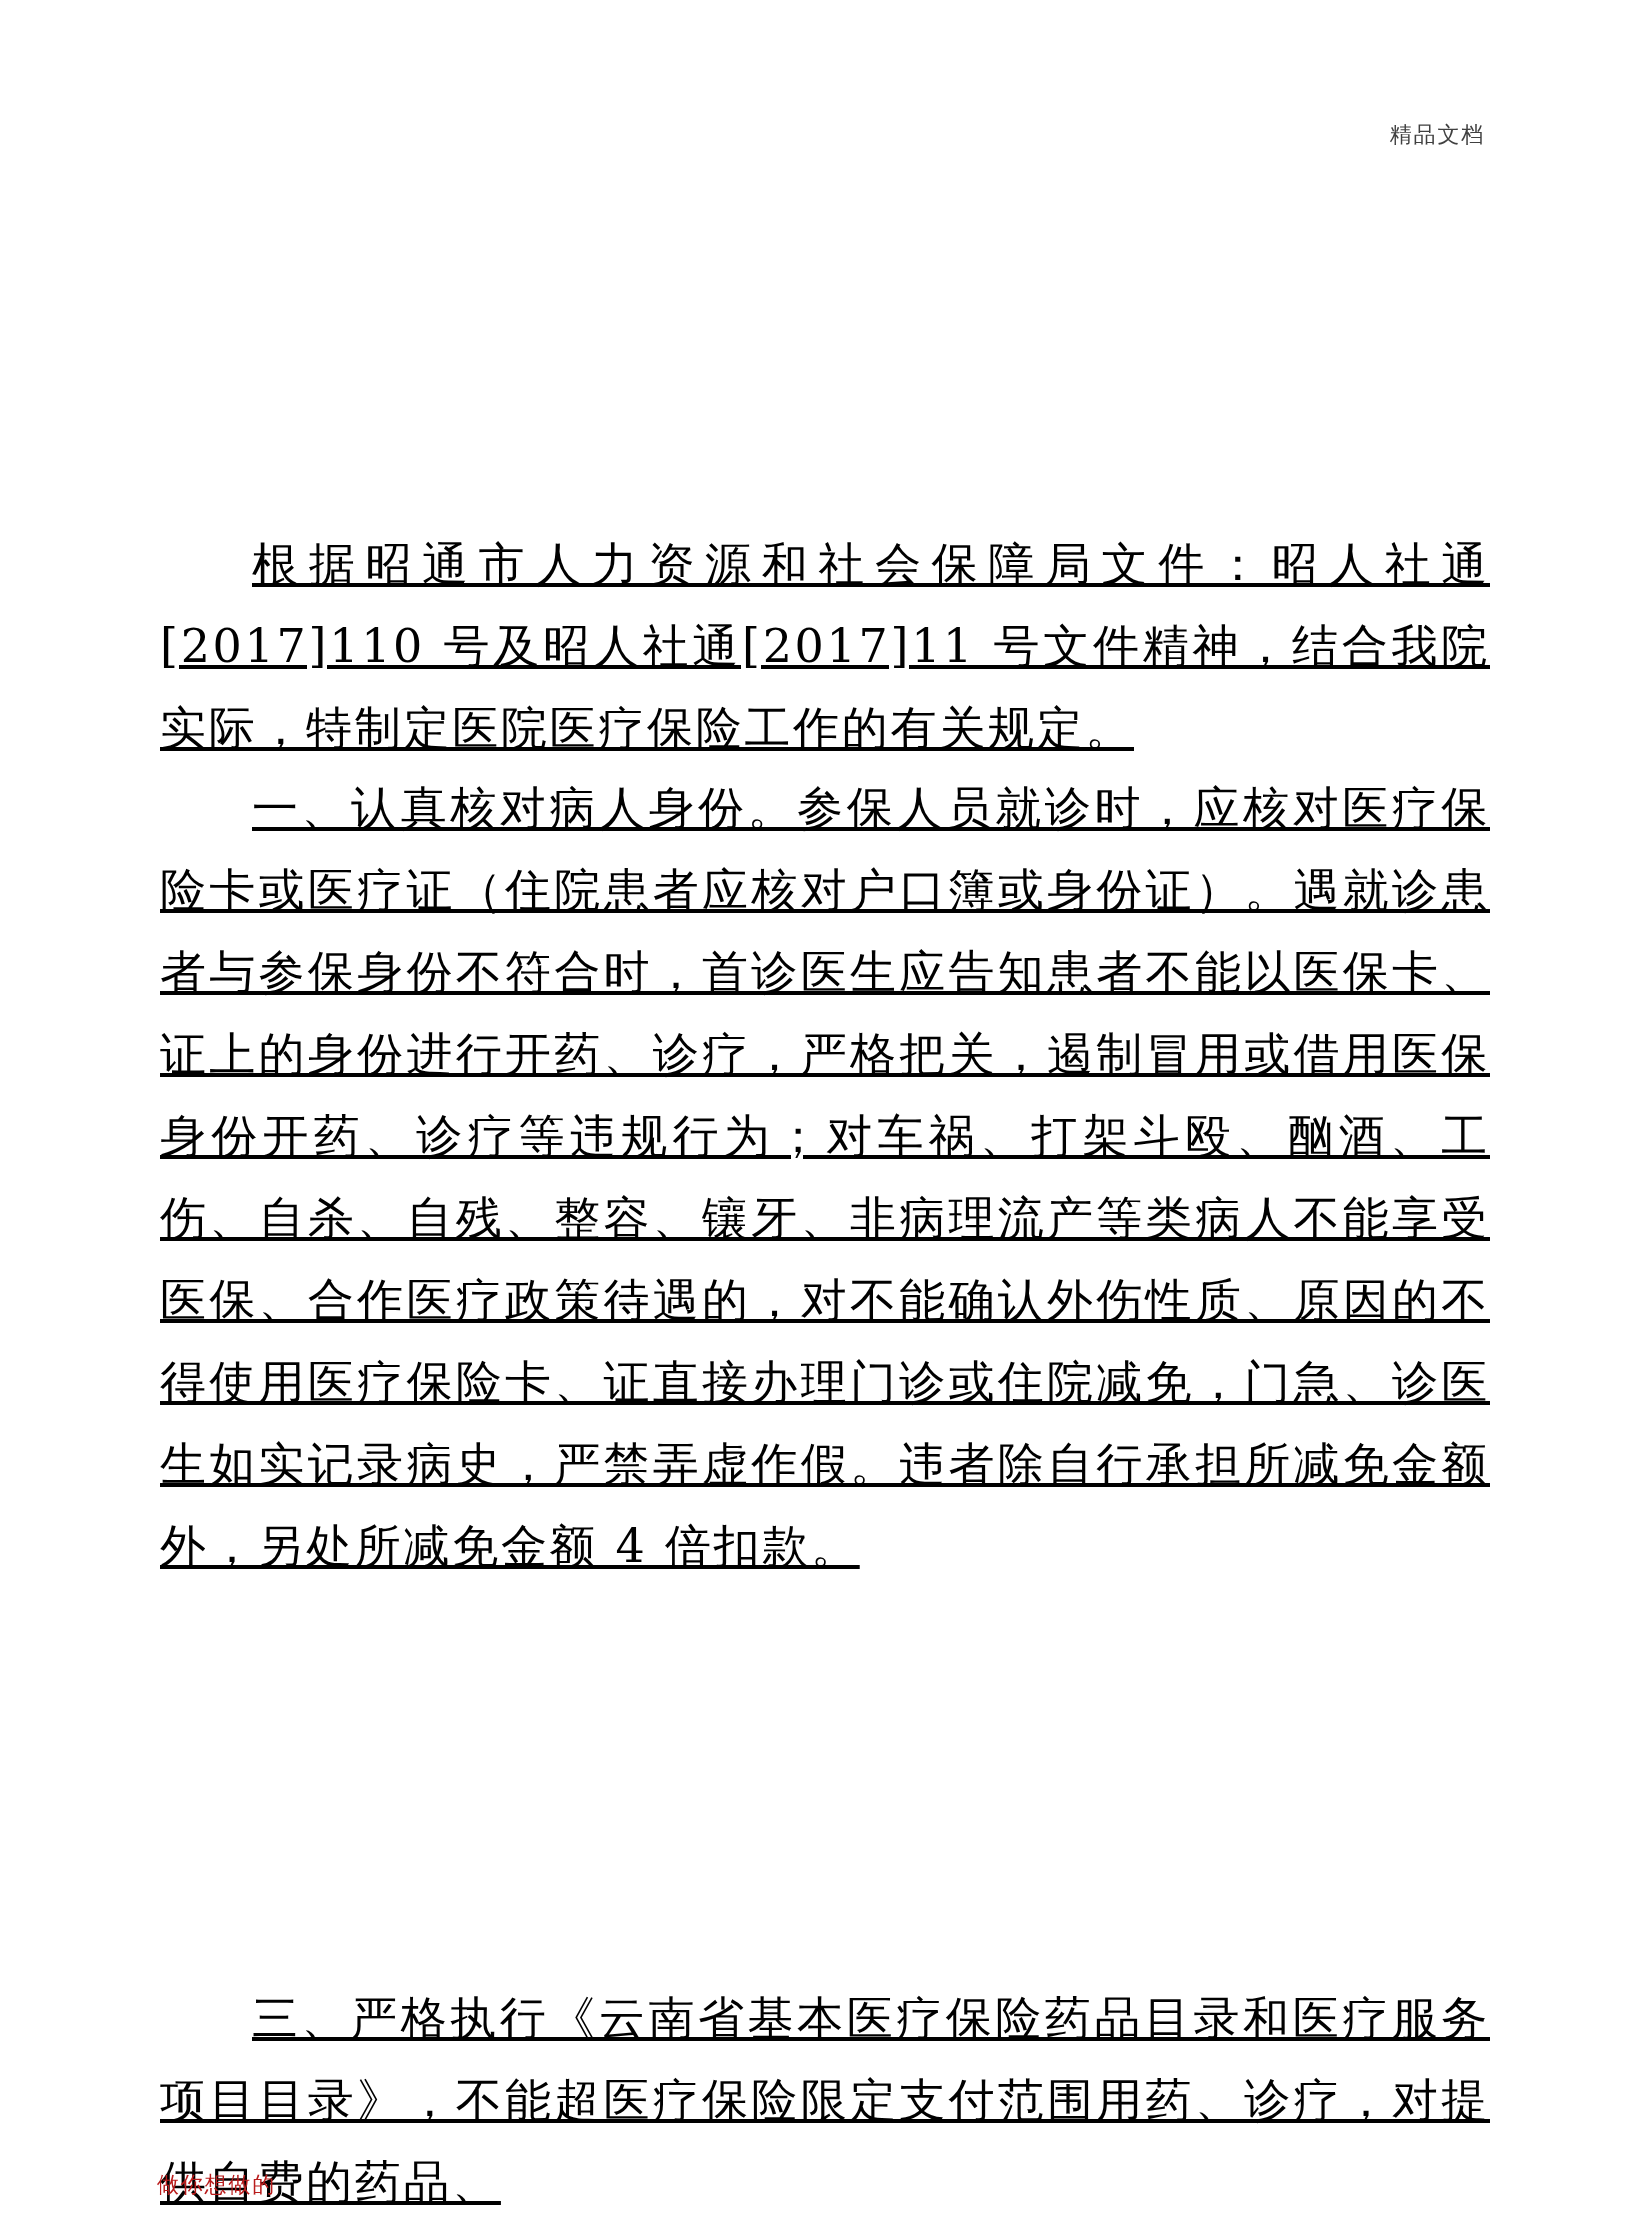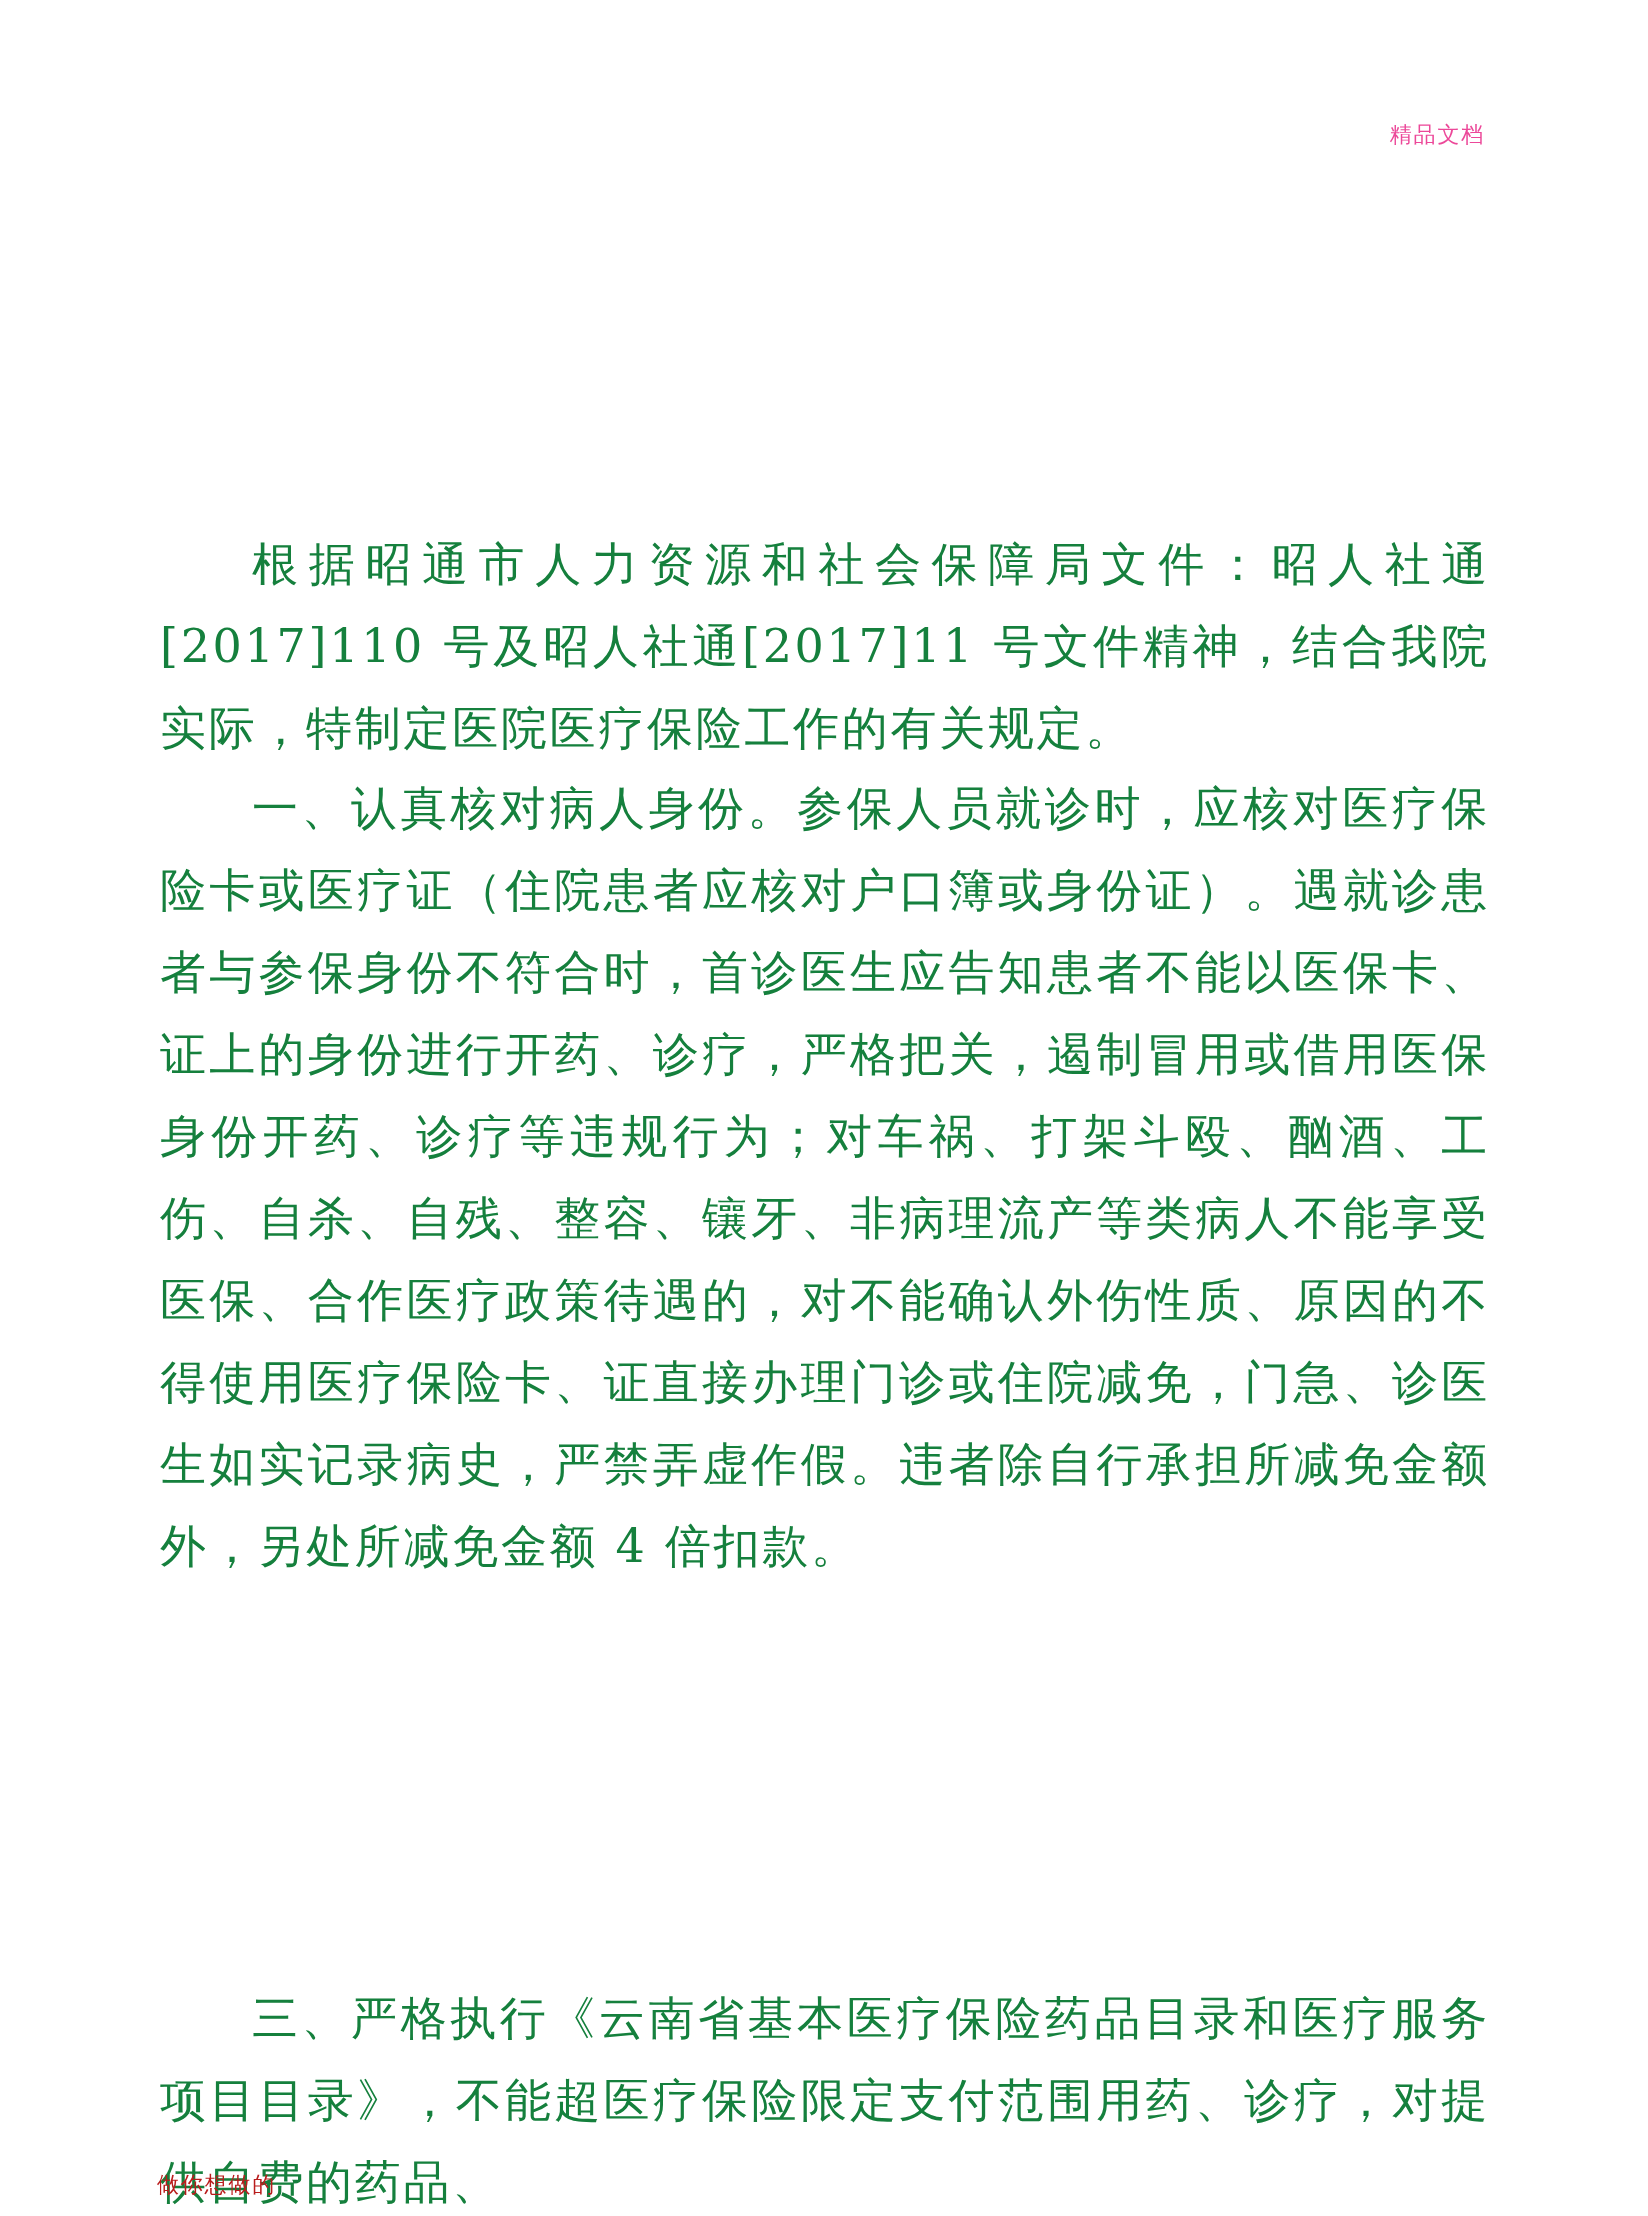--- a/index.html
+++ b/index.html
@@ -23,21 +23,21 @@
       height: 2332px;
       background: #ffffff;
     }
     .header-right {
       position: absolute;
       top: 122px;
       right: 164px;
       font-size: 22px;
       line-height: 26.6px;
       letter-spacing: 1.8px;
-      color: #ec4899;
+      color: #404040;
     }
     .doc-title {
       position: absolute;
       top: 288px;
       left: 0;
       width: 1649px;
       text-align: center;
       font-size: 60px;
       line-height: 75px;
       letter-spacing: 6.2px;
@@ -45,21 +45,22 @@
     }
     .body-text {
       position: absolute;
       left: 160px;
       width: 1330px;
       font-size: 46px;
       line-height: 82px;
       letter-spacing: 2.7px;
       text-align: justify;
       text-align-last: left;
-      color: #15803d;
+      color: #000000;
+      text-decoration: underline;
     }
     .para {
       margin: 0;
       text-indent: 92px;
     }
     .p0 { top: 523px; }
     .p1 { top: 767px; }
     .p2 { top: 1600px; }
     .p3 { top: 1977px; }
     .footer-left {

